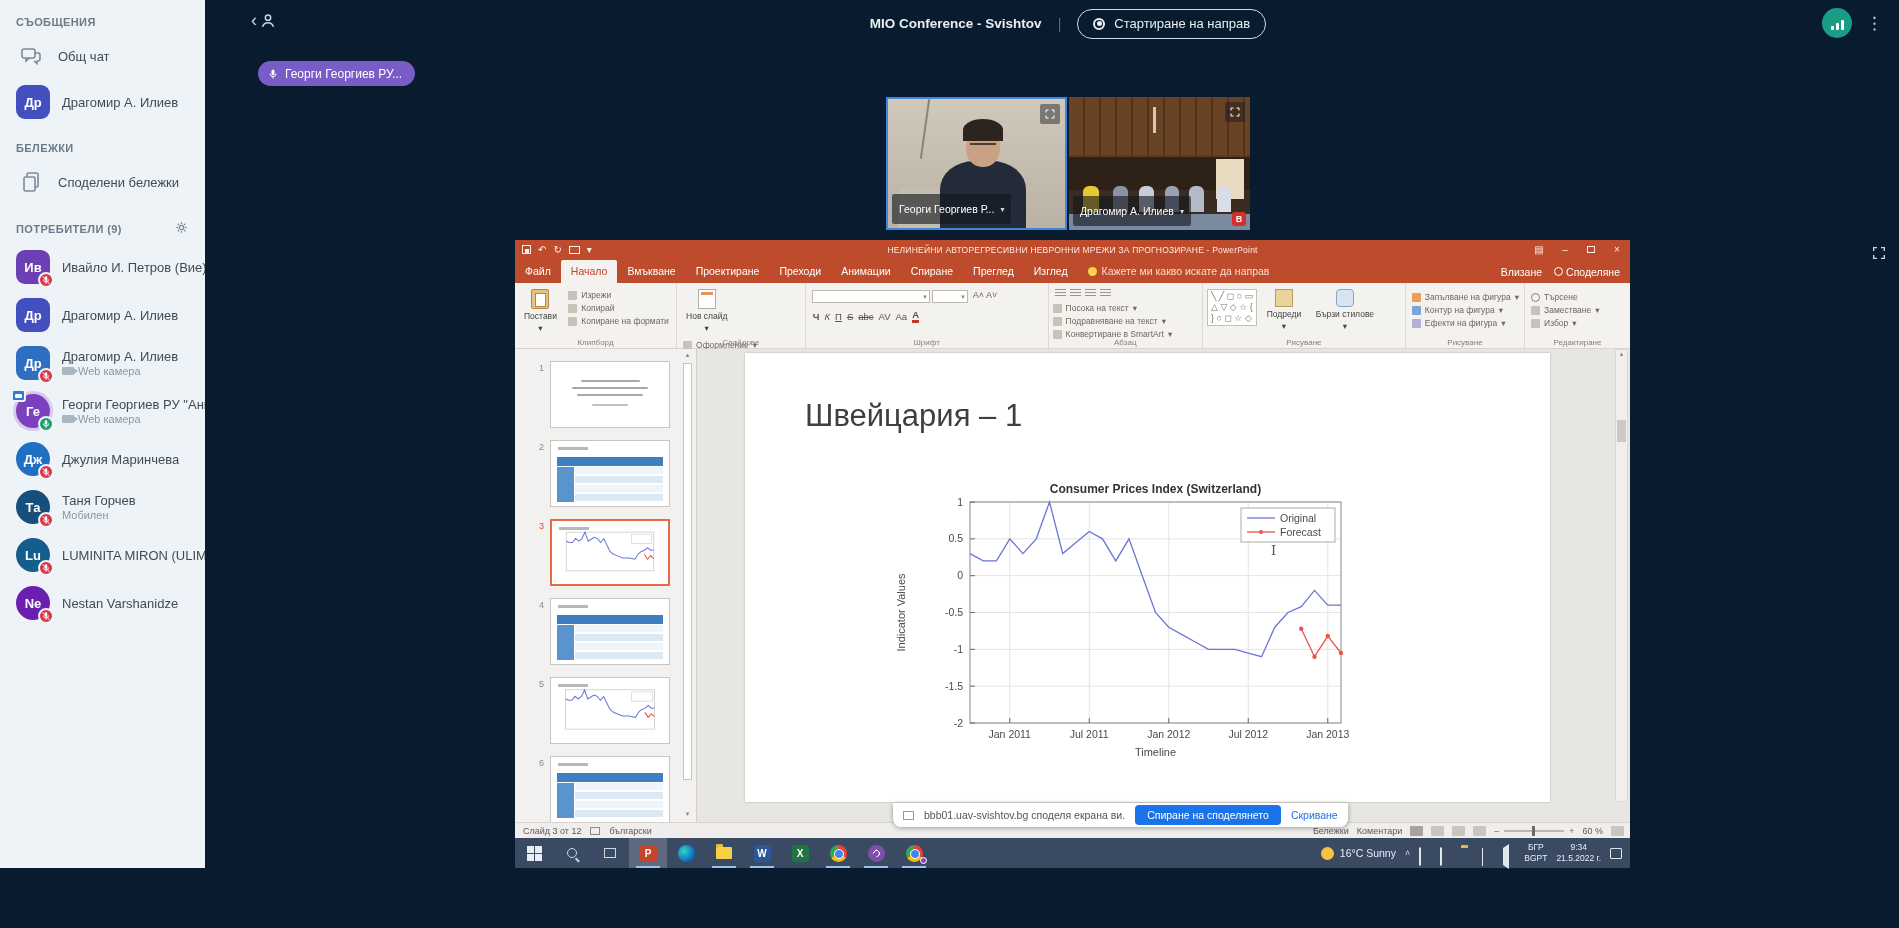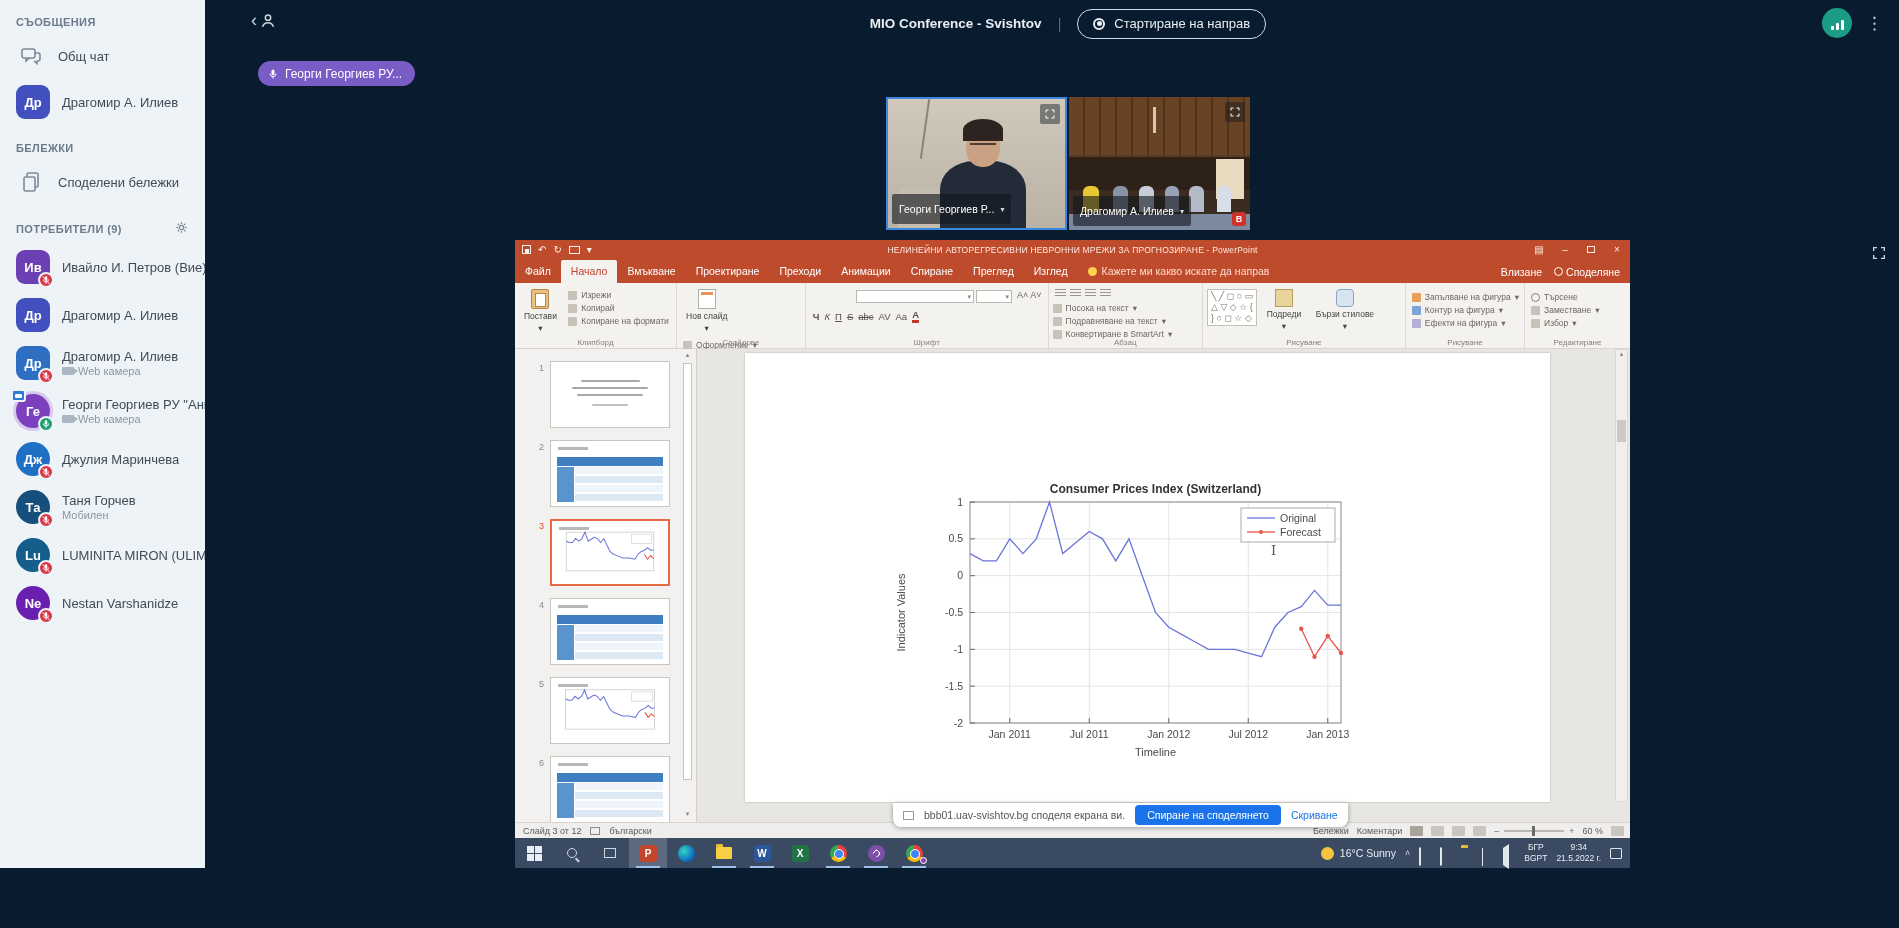--- a/index.html
+++ b/index.html
@@ -90,21 +90,21 @@
   .rlabel{position:absolute;left:0;right:0;bottom:1px;text-align:center;font-size:8px;color:#8a817a;}
   .rbig{display:inline-flex;flex-direction:column;align-items:center;justify-content:flex-start;gap:2px;height:50px;padding:2px 5px;cursor:pointer;font-size:8.5px;color:#444;text-align:center;vertical-align:top;}
   .rbig .bic{width:18px;height:20px;}
   .ic-paste{background:#e8c27d;border:1px solid #b5854a;border-radius:2px;position:relative;}
   .ic-paste:after{content:"";position:absolute;left:3px;top:3px;width:9px;height:12px;background:#fff;border:1px solid #b5854a;}
   .ic-newslide{background:#fff;border:1px solid #b0aca6;position:relative;}
   .ic-newslide:after{content:"";position:absolute;left:2px;top:2px;right:2px;height:3px;background:#e8935c;}
   .rsmalls{display:inline-flex;flex-direction:column;gap:3px;vertical-align:top;margin-left:2px;padding-top:3px;}
   .rsmall{display:flex;align-items:center;gap:4px;font-size:8.5px;color:#6d675f;cursor:pointer;white-space:nowrap;}
   .rsmall .mi{width:9px;height:9px;background:#c9c2b8;border-radius:1px;}
-  .fontrow1{display:flex;gap:2px;padding:3px 2px 2px;justify-content:flex-end;}
+  .fontrow1{display:flex;gap:2px;padding:3px 2px 2px;}
   .combo{height:13px;background:#fff;border:1px solid #bdb8b1;display:flex;align-items:center;justify-content:flex-end;font-size:7px;color:#8a8a8a;padding:0 2px;}
   .fontrow2{display:flex;gap:5px;align-items:center;padding:4px 3px;font-size:9.5px;color:#5a544c;}
   .fbtn{cursor:pointer;}
   .shapesbox{display:inline-block;background:#fff;border:1px solid #c5c0ba;padding:1px 3px;font-size:9px;color:#7a746c;line-height:11px;vertical-align:top;margin-top:2px;}
   .parrow{display:flex;gap:4px;padding:2px 2px;}
   .pbar{width:11px;height:9px;background:linear-gradient(#9a958d 1.5px,transparent 1.5px);background-size:100% 3px;cursor:pointer;}
 
   
   #ppt-body{position:absolute;left:0;top:109px;right:0;bottom:46px;background:#e8e6e3;}
   #thumbs{position:absolute;left:0;top:0;bottom:0;width:182px;background:#f2f1f0;border-right:1px solid #d2cfcb;overflow:hidden;}
@@ -739,20 +739,21 @@
             </div>
           </div>
         <div class="tscroll">
           <div class="tr" style="top:0">▴</div>
           <div class="th"></div>
           <div class="tr" style="bottom:0">▾</div>
         </div>
       </div>
       <div id="slide-wrap">
         <div id="slide">
+          <div id="slide-title">Швейцария – 1</div>
           <div id="chart"><svg id="chart-svg" viewBox="0 0 460 280">
                 <line class="grid" x1="119.75" y1="22" x2="119.75" y2="243"></line>
                 <line class="grid" x1="199.25" y1="22" x2="199.25" y2="243"></line>
                 <line class="grid" x1="278.75" y1="22" x2="278.75" y2="243"></line>
                 <line class="grid" x1="358.25" y1="22" x2="358.25" y2="243"></line>
                 <line class="grid" x1="437.75" y1="22" x2="437.75" y2="243"></line>
                 <line class="grid" x1="80" y1="22" x2="451" y2="22"></line>
                 <line class="grid" x1="80" y1="58.83333333333333" x2="451" y2="58.83333333333333"></line>
                 <line class="grid" x1="80" y1="95.66666666666666" x2="451" y2="95.66666666666666"></line>
                 <line class="grid" x1="80" y1="132.5" x2="451" y2="132.5"></line>

